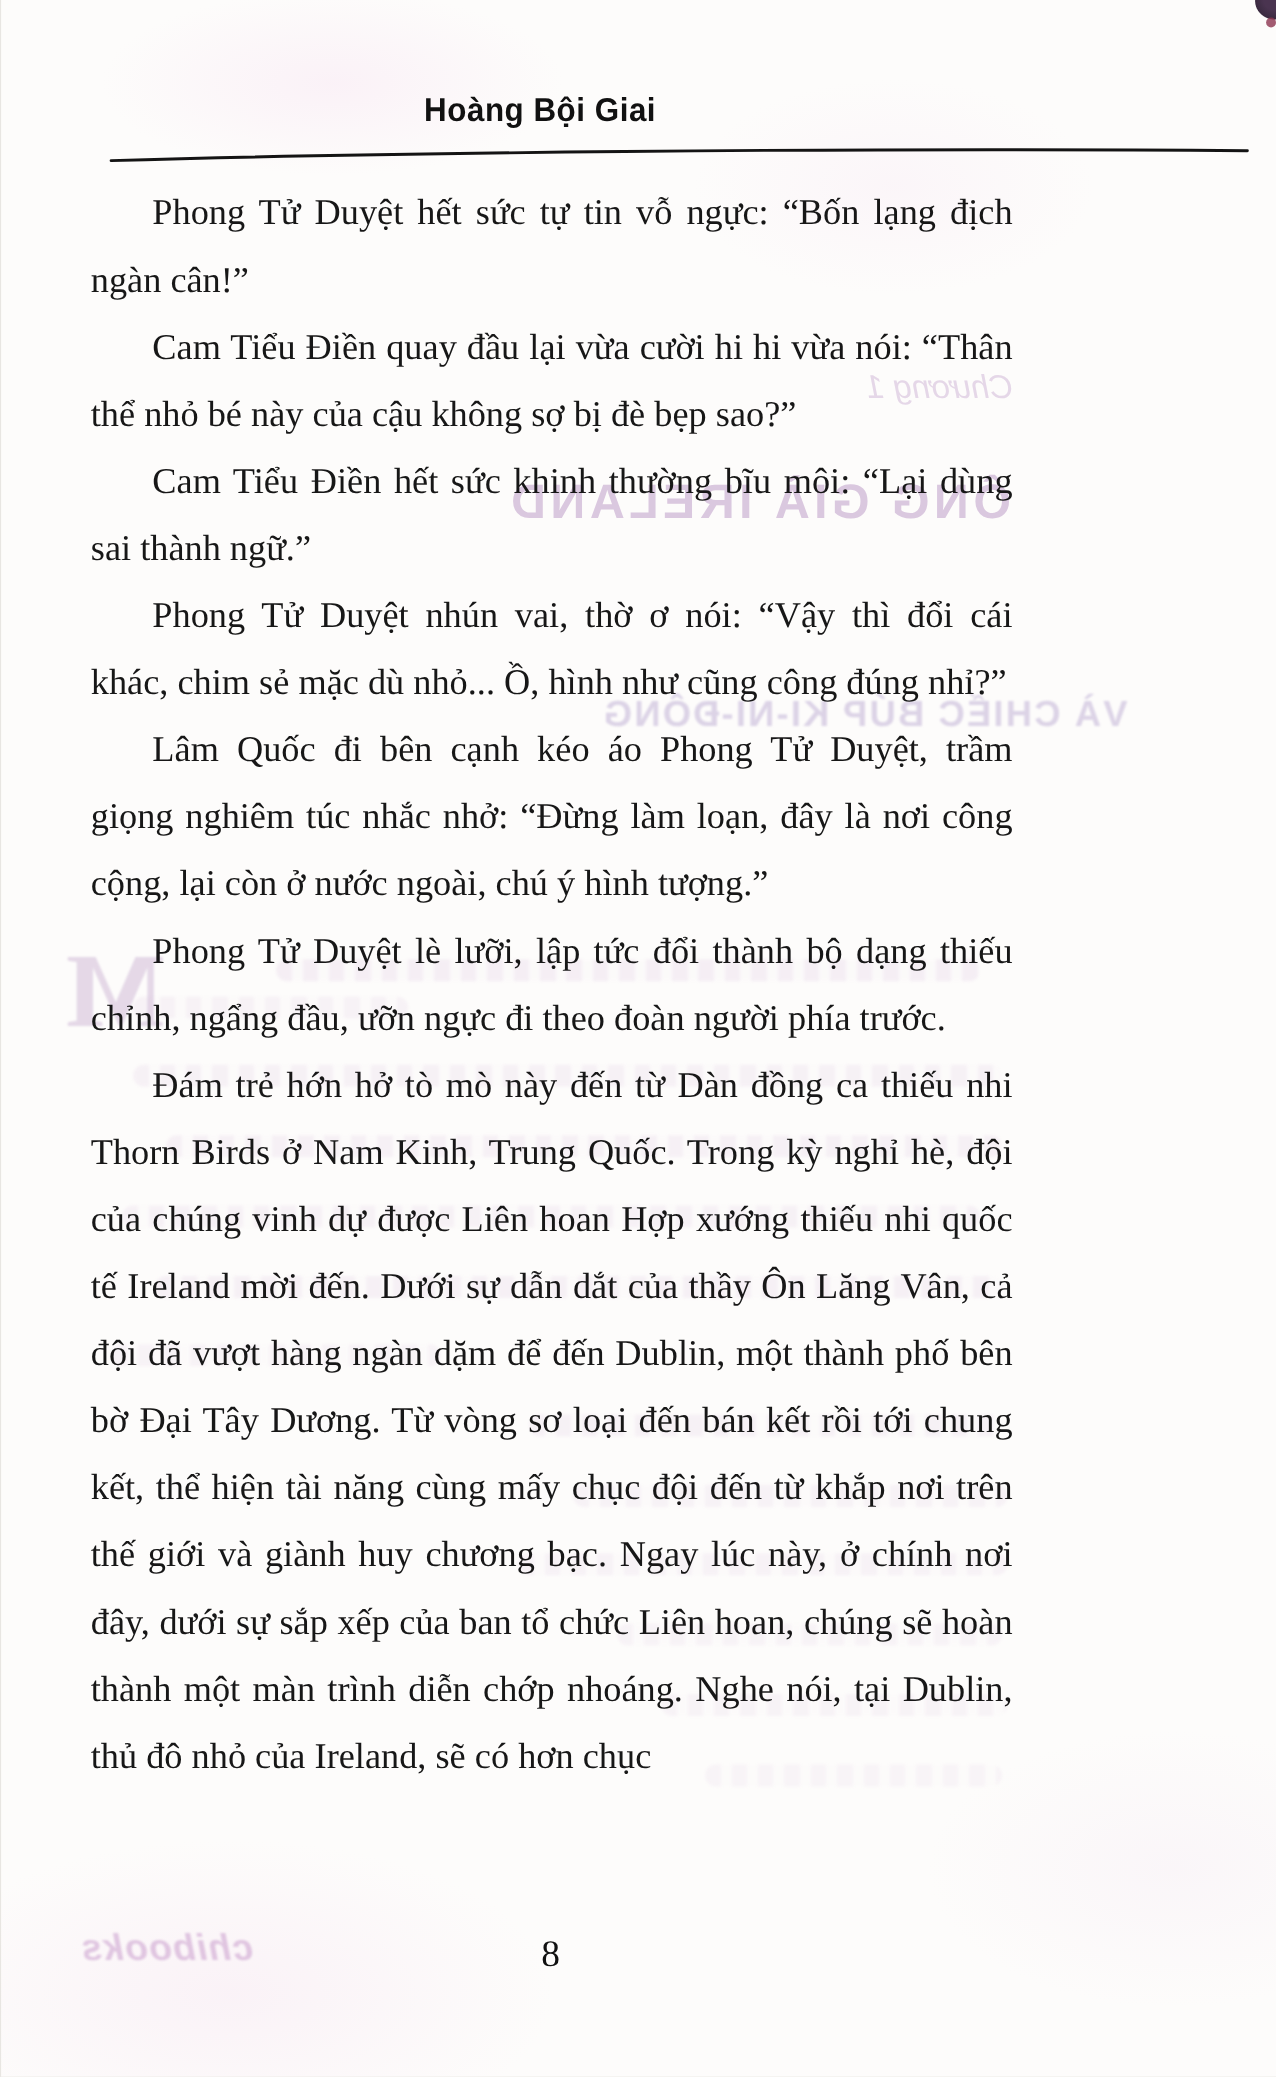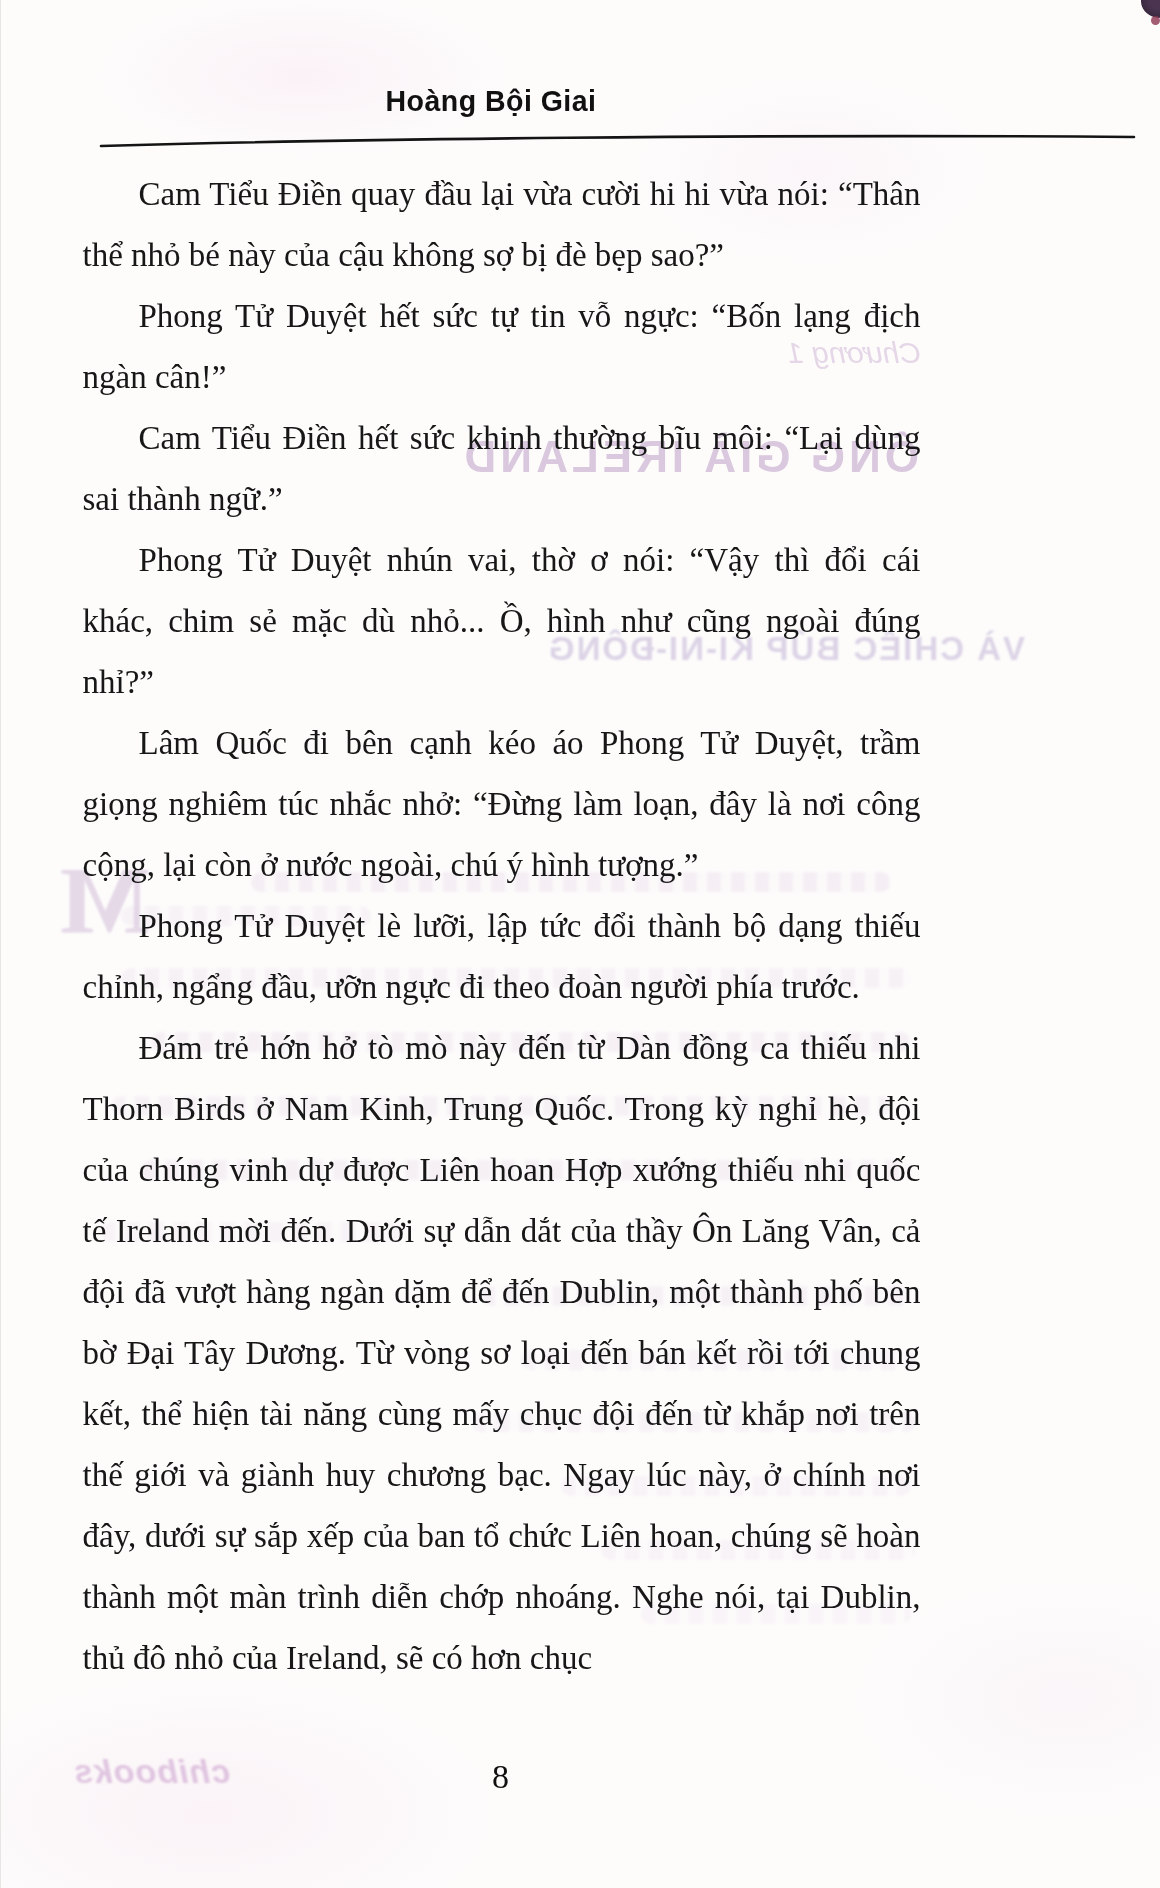--- a/index.html
+++ b/index.html
@@ -110,24 +110,24 @@
   <div class="streak s6"></div>
   <div class="streak s7"></div>
   <div class="streak s8"></div>
   <div class="streak s9"></div>
   <div class="streak s10"></div>
   <div class="streak s11"></div>
   <div class="streak s12"></div>
   <div class="streak s13"></div>
 
   <div class="body-text">
+      <p>Phong Tử Duyệt hết sức tự tin vỗ ngực: “Bốn lạng địch ngàn cân!”</p>
       <p>Cam Tiểu Điền quay đầu lại vừa cười hi hi vừa nói: “Thân thể nhỏ bé này của cậu không sợ bị đè bẹp sao?”</p>
-      <p>Phong Tử Duyệt hết sức tự tin vỗ ngực: “Bốn lạng địch ngàn cân!”</p>
       <p>Cam Tiểu Điền hết sức khinh thường bĩu môi: “Lại dùng sai thành ngữ.”</p>
-      <p>Phong Tử Duyệt nhún vai, thờ ơ nói: “Vậy thì đổi cái khác, chim sẻ mặc dù nhỏ... Ồ, hình như cũng ngoài đúng nhỉ?”</p>
+      <p>Phong Tử Duyệt nhún vai, thờ ơ nói: “Vậy thì đổi cái khác, chim sẻ mặc dù nhỏ... Ồ, hình như cũng công đúng nhỉ?”</p>
       <p>Lâm Quốc đi bên cạnh kéo áo Phong Tử Duyệt, trầm giọng nghiêm túc nhắc nhở: “Đừng làm loạn, đây là nơi công cộng, lại còn ở nước ngoài, chú ý hình tượng.”</p>
       <p>Phong Tử Duyệt lè lưỡi, lập tức đổi thành bộ dạng thiếu chỉnh, ngẩng đầu, ưỡn ngực đi theo đoàn người phía trước.</p>
       <p>Đám trẻ hớn hở tò mò này đến từ Dàn đồng ca thiếu nhi Thorn Birds ở Nam Kinh, Trung Quốc. Trong kỳ nghỉ hè, đội của chúng vinh dự được Liên hoan Hợp xướng thiếu nhi quốc tế Ireland mời đến. Dưới sự dẫn dắt của thầy Ôn Lăng Vân, cả đội đã vượt hàng ngàn dặm để đến Dublin, một thành phố bên bờ Đại Tây Dương. Từ vòng sơ loại đến bán kết rồi tới chung kết, thể hiện tài năng cùng mấy chục đội đến từ khắp nơi trên thế giới và giành huy chương bạc. Ngay lúc này, ở chính nơi đây, dưới sự sắp xếp của ban tổ chức Liên hoan, chúng sẽ hoàn thành một màn trình diễn chớp nhoáng. Nghe nói, tại Dublin, thủ đô nhỏ của Ireland, sẽ có hơn chục</p>
     </div>
 
   <div class="page-number">8</div>
 
   <div class="corner-blob"></div>
   <div class="corner-dot"></div>
 

